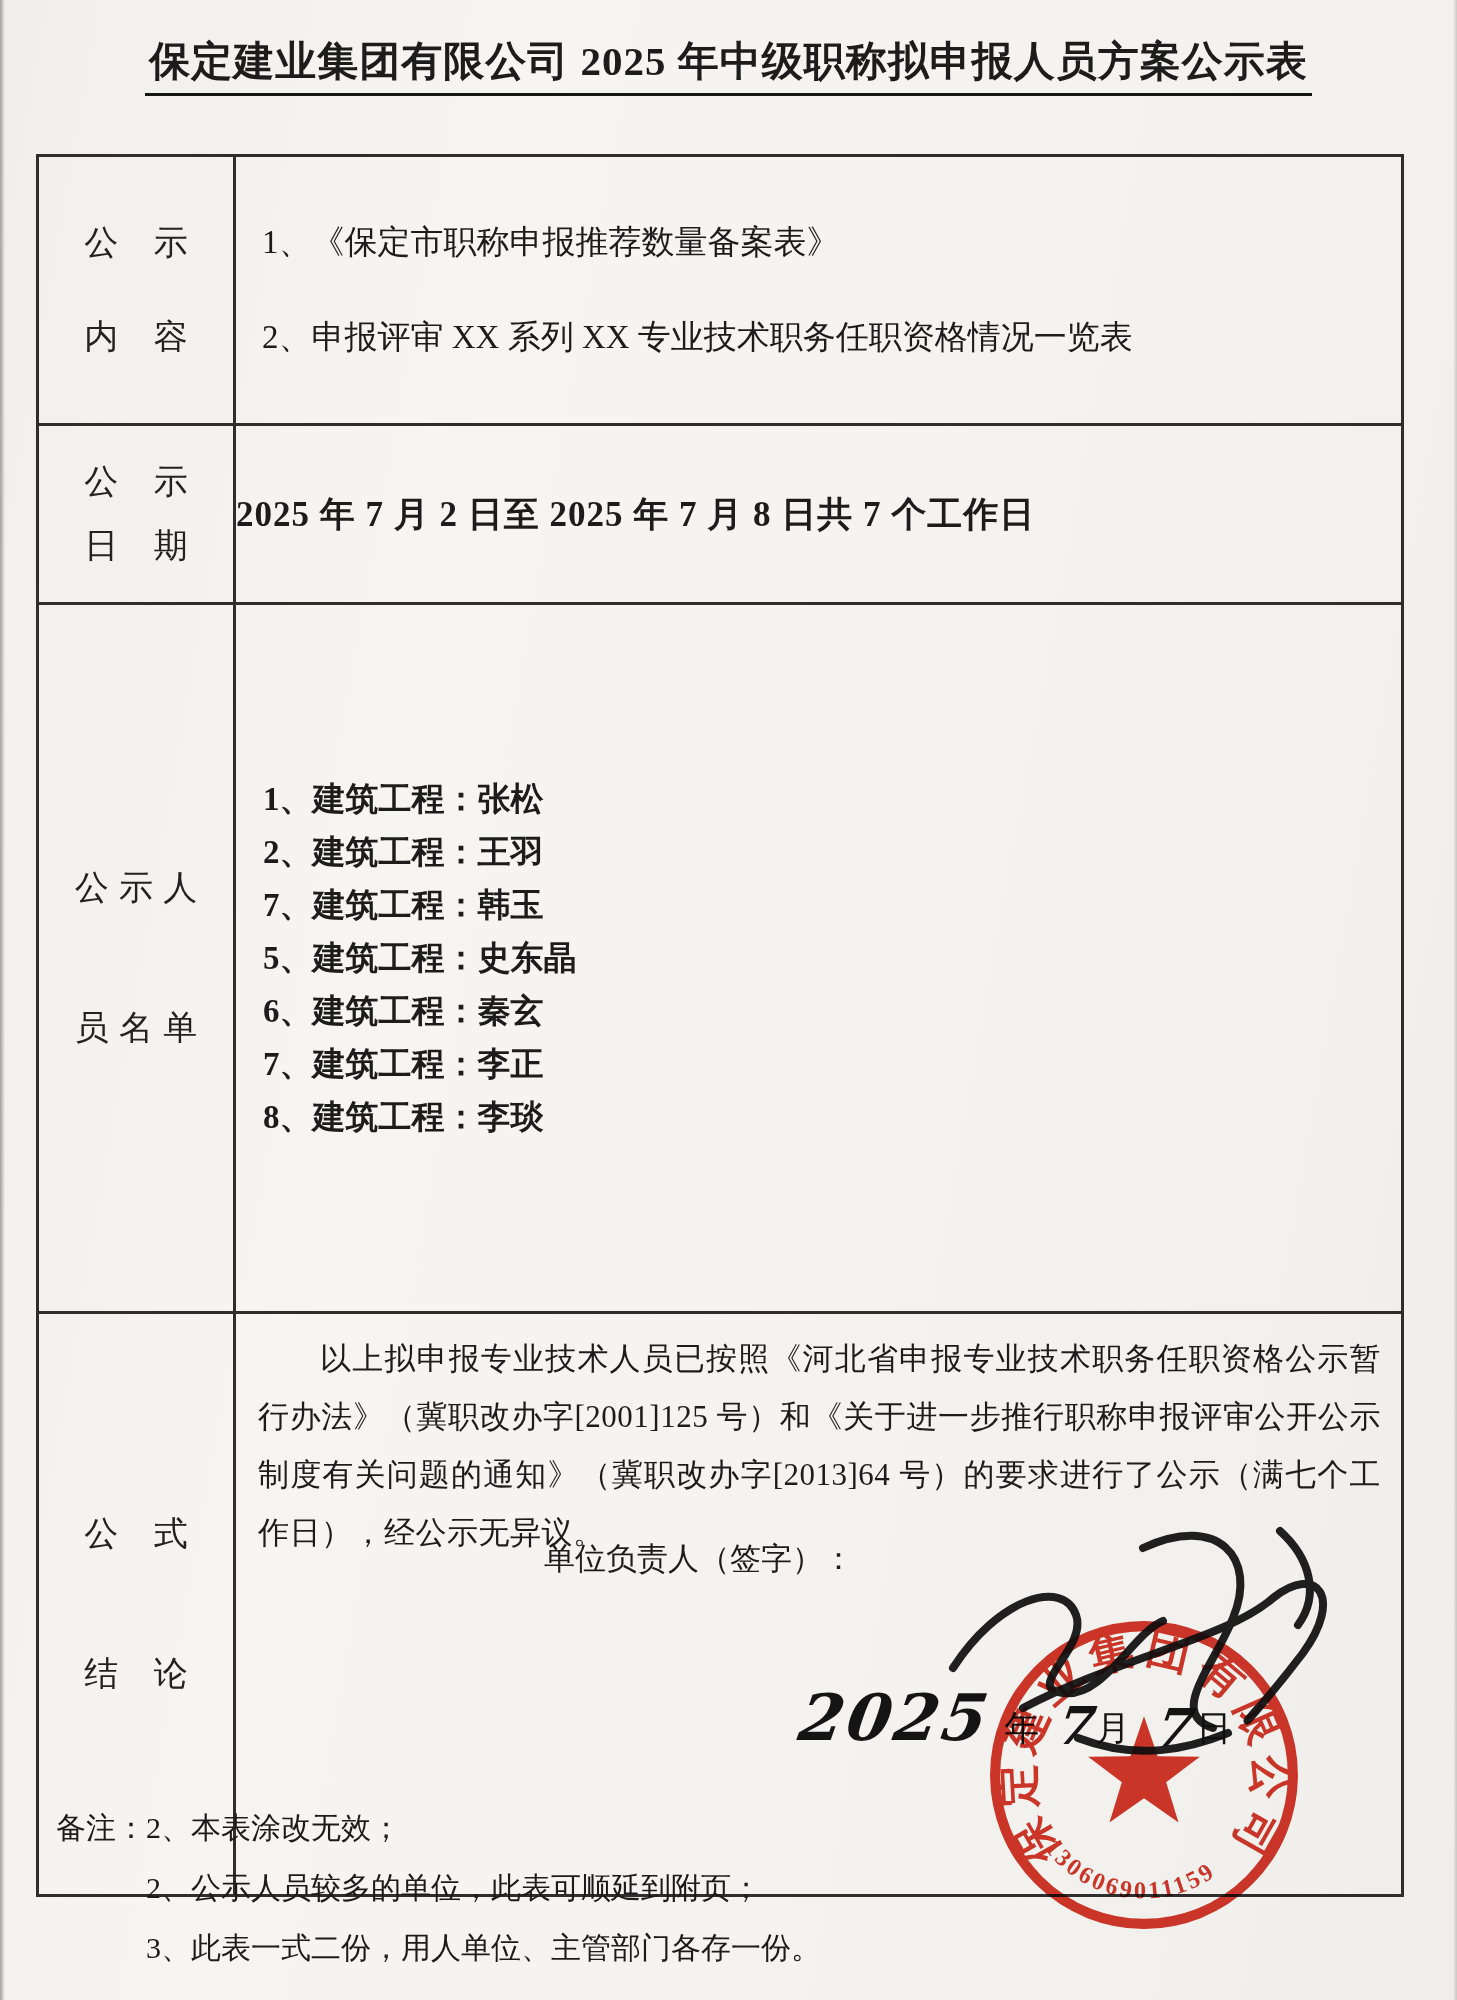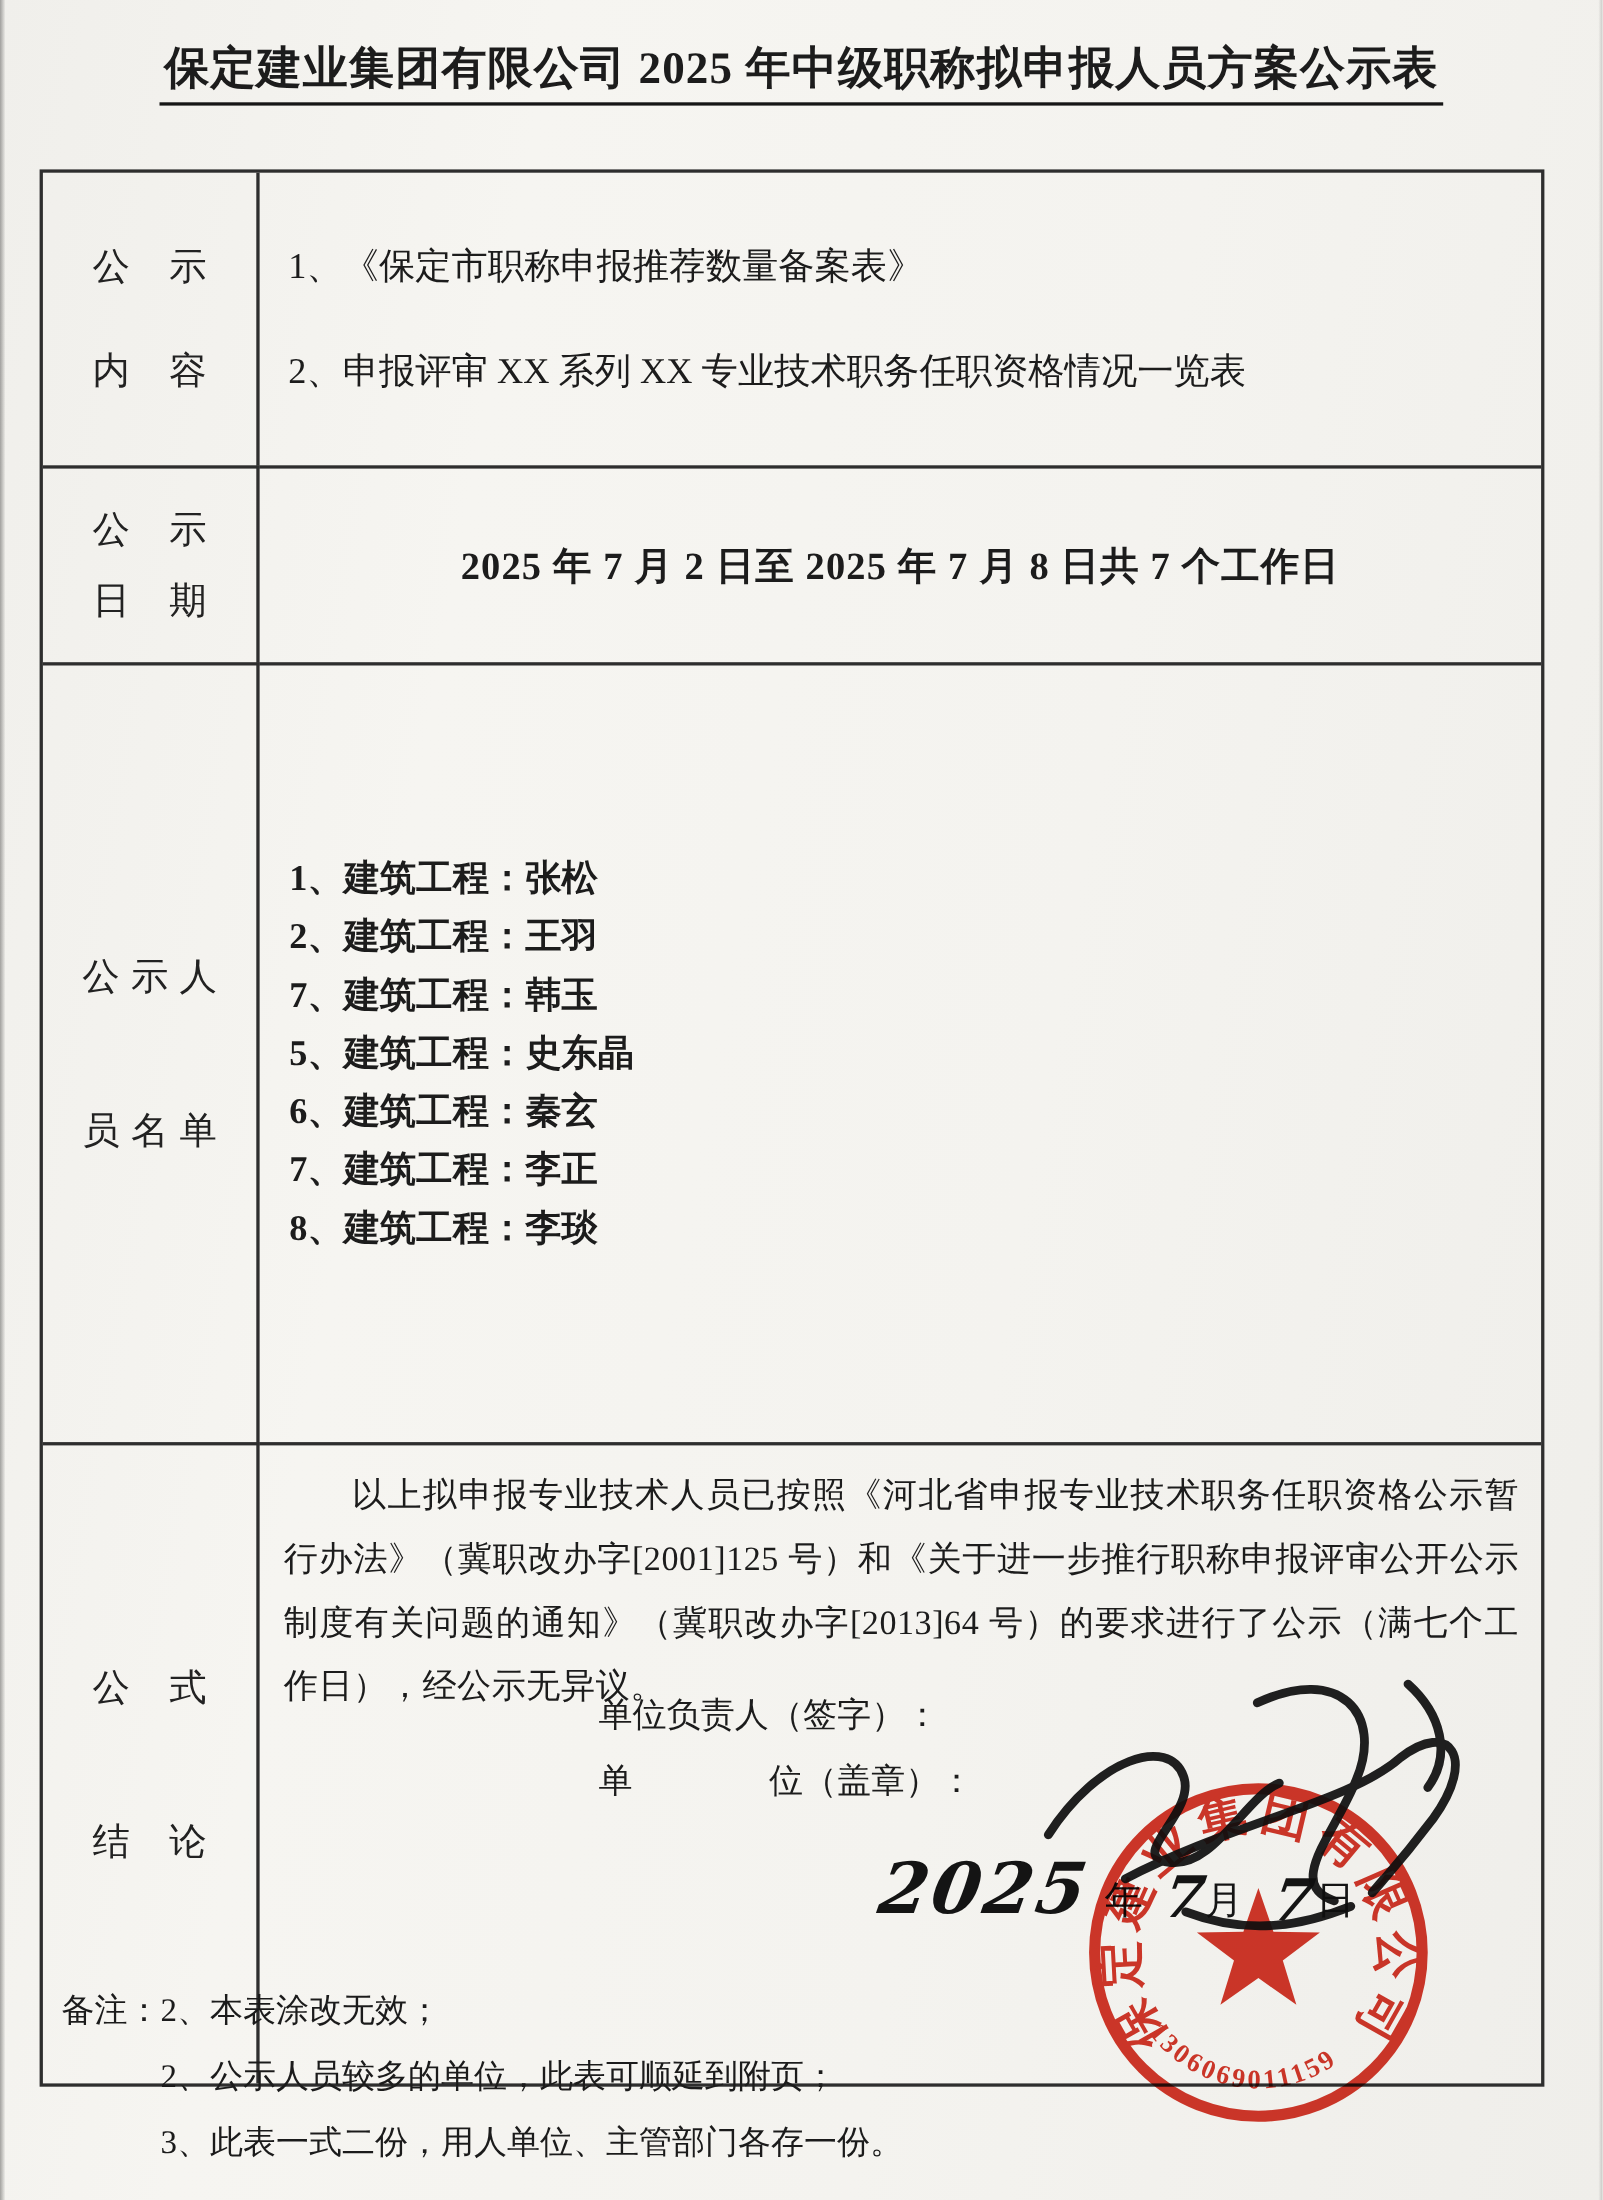--- a/index.html
+++ b/index.html
@@ -42,21 +42,21 @@
   .lab.sp { justify-content:space-evenly; padding:14px 0; }
   .lab.ct { justify-content:center; gap:94px; }
   .ls2 { letter-spacing:1.05em; margin-right:-1.05em; }
   .ls3 { letter-spacing:0.30em; margin-right:-0.30em; }
 
   .c-content {
     display:flex; flex-direction:column; justify-content:space-evenly;
     padding:14px 2px 14px 26px; font-size:33px;
   }
   .c-date {
-    display:flex; align-items:center; justify-content:center;
+    display:flex; align-items:center; 
     font-weight:bold; font-size:35px; letter-spacing:1px;
   }
   .c-personnel {
     display:flex; flex-direction:column; justify-content:center;
     padding-left:27px; font-weight:bold; font-size:33px; line-height:53px;
   }
   .c-conclusion { position:relative; font-size:31px; }
   .para {
     margin:16px 20px 0 22px; text-indent:2em; line-height:58px;
     text-align:justify; letter-spacing:0.5px;
@@ -139,21 +139,20 @@
       <div>8、建筑工程：李琰</div>
     </div>
 
     <div class="cell lab ct">
       <span class="ls2">公式</span>
       <span class="ls2">结论</span>
     </div>
     <div class="cell c-conclusion">
       <div class="para">以上拟申报专业技术人员已按照《河北省申报专业技术职务任职资格公示暂行办法》（冀职改办字[2001]125 号）和《关于进一步推行职称申报评审公开公示制度有关问题的通知》（冀职改办字[2013]64 号）的要求进行了公示（满七个工作日），经公示无异议。</div>
       <div class="sig-label">单位负责人（签字）：</div>
-      <div class="unit-label">单　　　　位（盖章）：</div>
     </div>
   </div>
 
   <div class="hw-date">
     <span class="hw hw-year">2025</span>
     <span class="du">年</span>
     <span class="hw hw-month">7</span>
     <span class="du">月</span>
     <span class="hw hw-day">7</span>
     <span class="du">日</span>

